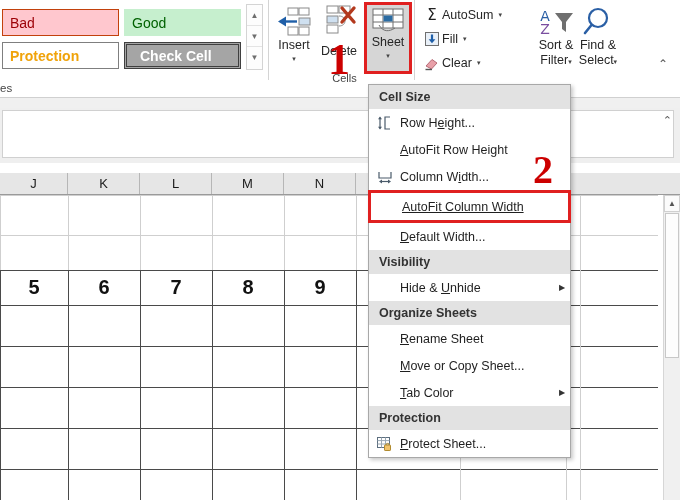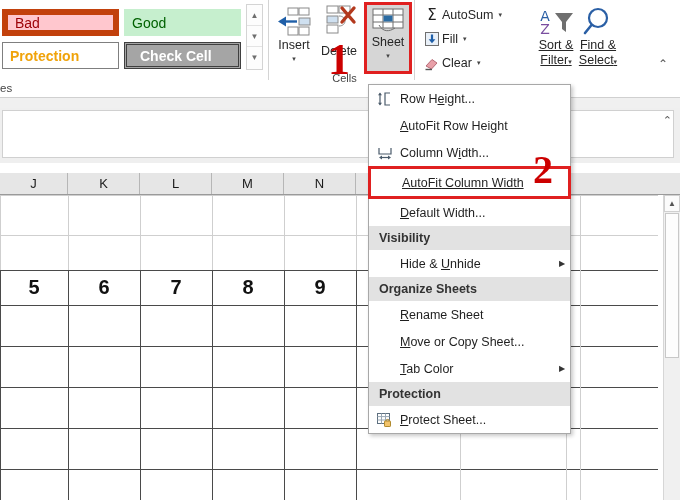--- a/index.html
+++ b/index.html
@@ -16,21 +16,21 @@
   .ribbon-sep{position:absolute;top:0;width:1px;height:80px;background:#d4d4d4;}
 
   
   .styles-gallery{position:absolute;left:2px;top:4px;width:244px;height:66px;}
   .style-cell{
     position:absolute;box-sizing:border-box;
     display:flex;align-items:center;
     padding-left:7px;
     font-size:14px;white-space:nowrap;overflow:hidden;
   }
-  .sc-bad{left:0;top:5px;width:117px;height:27px;background:#ffc7ce;color:#9c0006;border:6px solid #c2410c;}
+  .sc-bad{left:0;top:5px;width:117px;height:27px;background:#ffc7ce;color:#9c0006;border:1px solid #c2410c;}
   .sc-good{left:122px;top:5px;width:117px;height:27px;background:#c6efce;color:#006100;border:1px solid #c6efce;}
   .sc-calc{left:0;top:38px;width:117px;height:27px;background:#ffffff;color:#f0a30a;font-weight:bold;border:1px solid #7f7f7f;}
   .sc-check{left:122px;top:38px;width:117px;height:27px;background:#a5a5a5;color:#ffffff;font-weight:bold;border:3px double #3f3f3f;padding-left:13px;}
 
   
   .gal-scroll{position:absolute;left:246px;top:4px;width:17px;height:66px;background:#fdfdfd;border:1px solid #d4d4d4;box-sizing:border-box;}
   .gal-btn{position:absolute;left:0;width:15px;height:21px;display:flex;align-items:center;justify-content:center;font-size:8px;color:#6e6e6e;border-bottom:1px solid #e4e4e4;box-sizing:border-box;}
   .gal-btn.b1{top:0;}
   .gal-btn.b2{top:21px;}
   .gal-btn.b3{top:42px;border-bottom:none;}
@@ -50,21 +50,21 @@
   
   .editing-group{position:absolute;left:418px;top:2px;width:200px;height:86px;}
   .edit-row{position:absolute;left:4px;display:flex;align-items:center;height:22px;font-size:12.5px;color:#262626;}
   .edit-row .ic{width:20px;display:flex;align-items:center;justify-content:center;}
   .edit-row .dd{font-size:7px;color:#444;margin-left:5px;}
   #er-autosum{top:2px;}
   #er-fill{top:26px;}
   #er-clear{top:50px;}
   .bigbtn{position:absolute;top:2px;width:56px;height:70px;display:flex;flex-direction:column;align-items:center;}
   .bigbtn .glyph{height:34px;display:flex;align-items:flex-end;justify-content:center;}
-  .bigbtn .cap{font-size:12.5px;line-height:15px;text-align:center;color:#262626;text-decoration:underline;}
+  .bigbtn .cap{font-size:12.5px;line-height:15px;text-align:center;color:#262626;}
   .bigbtn .cap .dd{font-size:7px;color:#444;}
   #btn-sortfilter{left:110px;}
   #btn-findselect{left:152px;}
 
   .ribbon-collapse{position:absolute;right:8px;top:56px;width:18px;height:16px;display:flex;align-items:center;justify-content:center;color:#5a5a5a;font-size:12px;}
 
   
   .styles-label{position:absolute;left:0;top:82px;font-size:11.5px;color:#444;}
   .ribbon-bottomline{position:absolute;left:0;top:97px;width:680px;height:1px;background:#d0d0d0;}
   .strip{position:absolute;left:0;top:98px;width:680px;height:10px;background:#f0f0f0;}
@@ -309,20 +309,21 @@
         <div class="numcell" style="left: 284px; top: 75px; width: 72px; height: 35px;">9</div>
       </div>
 
     <div class="vscroll">
       <div class="vs-up">▲</div>
       <div class="vs-thumb"></div>
     </div>
   </div>
 
   <div class="menu" id="menu">
+      <div class="mhead">Cell Size</div>
       <div class="mitem">
         <span class="mic">
           <svg width="16" height="16" viewBox="0 0 16 16">
             <path d="M3,2.5 L3,13.5" stroke="#4a5a6a" stroke-width="1.2"></path>
             <path d="M1,4.2 L3,1.5 L5,4.2 Z" fill="#4a5a6a"></path>
             <path d="M1,11.8 L3,14.5 L5,11.8 Z" fill="#4a5a6a"></path>
             <path d="M13,2 L8,2 L8,14 L13,14" stroke="#4a5a6a" stroke-width="1.2" fill="none"></path>
           </svg>
         </span>
         <span class="mtxt">Row H<u>e</u>ight...</span>

